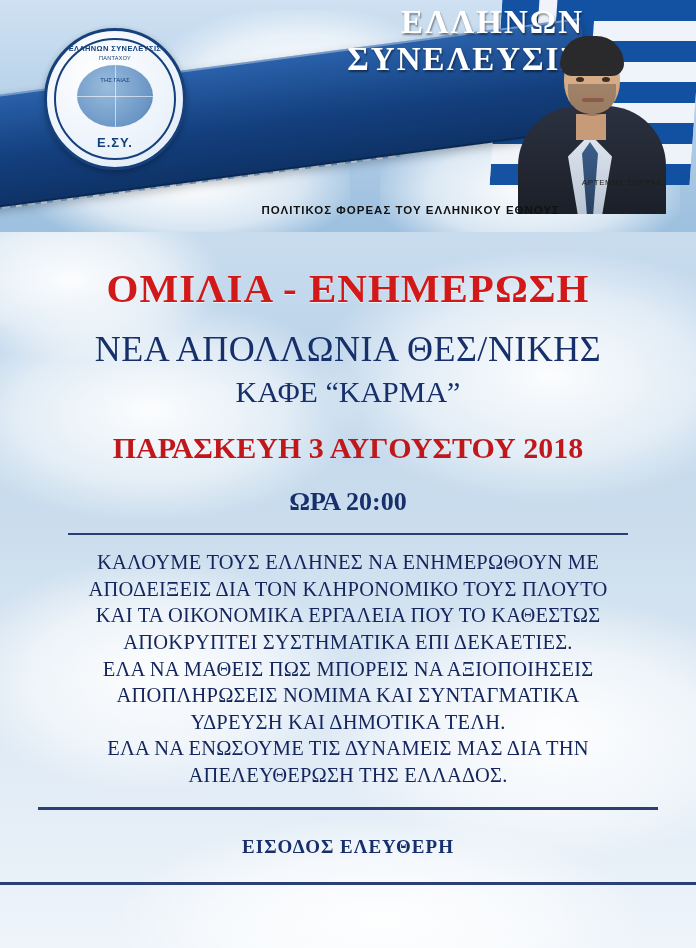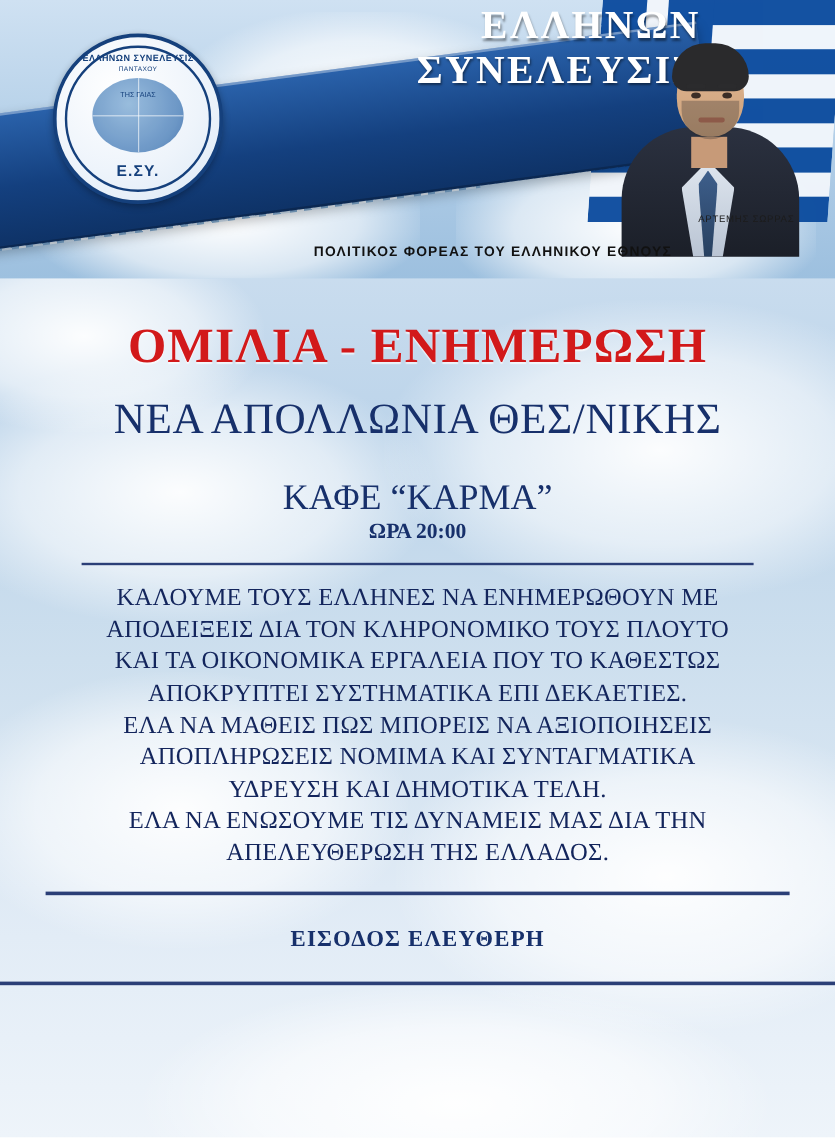--- a/index.html
+++ b/index.html
@@ -335,35 +335,35 @@
     font-family: "Liberation Serif", serif;
     font-size: 36px;
     color: #17306b;
     margin-top: 16px;
     letter-spacing: .5px;
   }
   .title-venue {
     font-family: "Liberation Serif", serif;
     font-size: 30px;
     color: #17306b;
-    margin-top: 28px;
+    margin-top: 5px;
   }
   .title-date {
     font-family: "Liberation Serif", serif;
     font-weight: bold;
     font-size: 30px;
     color: #c0171b;
     margin-top: 22px;
   }
   .title-time {
     font-family: "Liberation Serif", serif;
     font-weight: bold;
-    font-size: 18px;
+    font-size: 26px;
     color: #17306b;
-    margin-top: 0;
+    margin-top: 22px;
   }
   .rule {
     width: 560px;
     height: 2px;
     margin: 16px auto 0 auto;
     background: #2b3f77;
   }
   .body-text {
     width: 620px;
     margin: 14px auto 0 auto;
@@ -465,20 +465,21 @@
     <div class="p-caption" style="position:absolute; right:34px; top:178px;">ΑΡΤΕΜΗΣ ΣΩΡΡΑΣ</div>
 
     <div class="hdr-subtitle">ΠΟΛΙΤΙΚΟΣ ΦΟΡΕΑΣ ΤΟΥ ΕΛΛΗΝΙΚΟΥ ΕΘΝΟΥΣ</div>
   </div>
 
   <div class="content">
 
     <div class="title-main">ΟΜΙΛΙΑ - ΕΝΗΜΕΡΩΣΗ</div>
     <div class="title-place">ΝΕΑ ΑΠΟΛΛΩΝΙΑ ΘΕΣ/ΝΙΚΗΣ</div>
     <div class="title-venue">ΚΑΦΕ “ΚΑΡΜΑ”</div>
+    <div class="title-date">ΠΑΡΑΣΚΕΥΗ 3 ΑΥΓΟΥΣΤΟΥ 2018</div>
     <div class="title-time">ΩΡΑ 20:00</div>
 
     <div class="rule"></div>
 
     <div class="body-text">
       <div>ΚΑΛΟΥΜΕ ΤΟΥΣ ΕΛΛΗΝΕΣ ΝΑ ΕΝΗΜΕΡΩΘΟΥΝ ΜΕ</div>
       <div>ΑΠΟΔΕΙΞΕΙΣ ΔΙΑ ΤΟΝ ΚΛΗΡΟΝΟΜΙΚΟ ΤΟΥΣ ΠΛΟΥΤΟ</div>
       <div>ΚΑΙ ΤΑ ΟΙΚΟΝΟΜΙΚΑ ΕΡΓΑΛΕΙΑ ΠΟΥ ΤΟ ΚΑΘΕΣΤΩΣ</div>
       <div>ΑΠΟΚΡΥΠΤΕΙ ΣΥΣΤΗΜΑΤΙΚΑ ΕΠΙ ΔΕΚΑΕΤΙΕΣ.</div>
       <div>ΕΛΑ ΝΑ ΜΑΘΕΙΣ ΠΩΣ ΜΠΟΡΕΙΣ ΝΑ ΑΞΙΟΠΟΙΗΣΕΙΣ</div>

